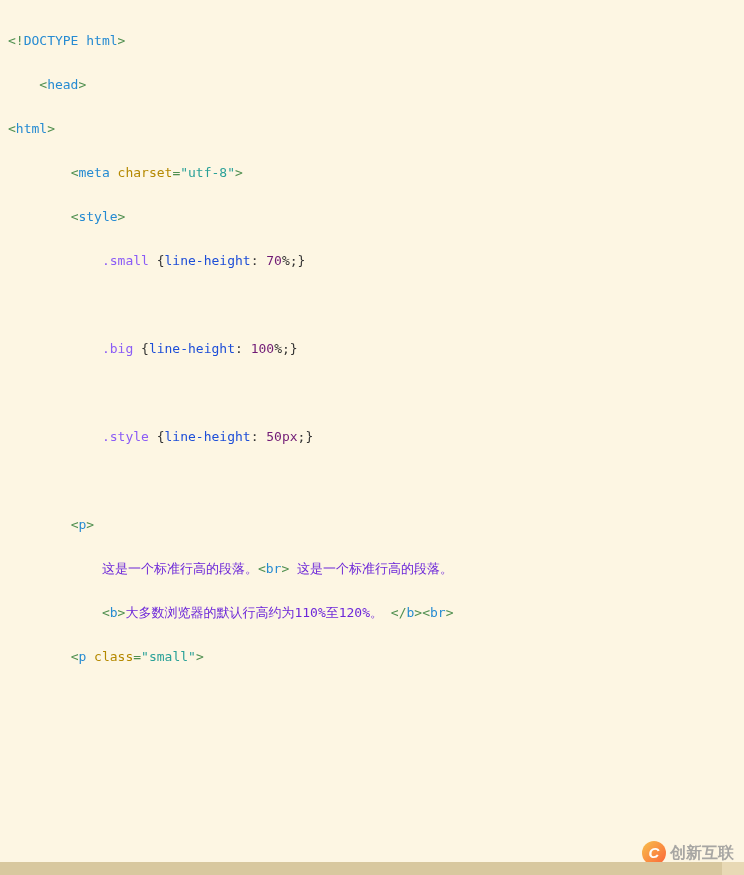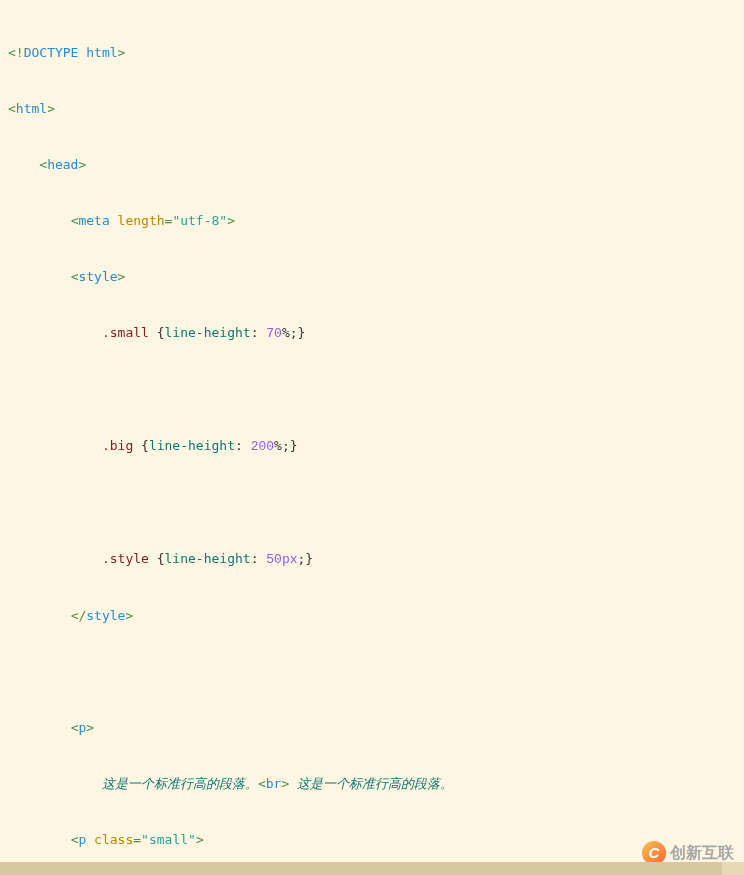--- a/index.html
+++ b/index.html
@@ -17,31 +17,30 @@
       position: relative;
       padding: 8px 0 0 8px;
       line-height: 22px;
     }
     .code-container {
       white-space: pre;
     }
     .line {
       display: block;
       min-height: 22px;
-      margin-top: 12px;
     }
     .bracket { color: #4f8f4f; }
     .tag { color: #268bd2; }
     .attr { color: #b58900; }
     .attrval { color: #2aa198; }
-    .text { color: #0f766e; font-style: italic; }
-    .cssclass { color: #7f1d1d; }
-    .cssprop { color: #0f766e; }
+    .text { color: #6d28d9; }
+    .cssclass { color: #8b5cf6; }
+    .cssprop { color: #1d4ed8; }
     .cssbrace { color: #333; }
-    .cssval { color: #8b5cf6; font-family: Liberation Mono, monospace; }
+    .cssval { color: #701a75; }
     .watermark {
       position: absolute;
       bottom: 10px;
       right: 10px;
       display: flex;
       align-items: center;
       gap: 4px;
       font-family: Arial, sans-serif;
       font-size: 16px;
       font-weight: bold;
@@ -75,33 +74,33 @@
       width: 97%;
       height: 100%;
       background: #d8c89f;
     }
   </style>
 </head>
 <body>
 
 <div class="code-container">
 <span class="line"><span class="bracket">&lt;!</span><span class="tag">DOCTYPE html</span><span class="bracket">&gt;</span></span>
+<span class="line">    <span class="bracket">&lt;</span><span class="tag">head</span><span class="bracket">&gt;</span></span>
 <span class="line"><span class="bracket">&lt;</span><span class="tag">html</span><span class="bracket">&gt;</span></span>
-<span class="line">    <span class="bracket">&lt;</span><span class="tag">head</span><span class="bracket">&gt;</span></span>
-<span class="line">        <span class="bracket">&lt;</span><span class="tag">meta</span> <span class="attr">length</span><span class="bracket">=</span><span class="attrval">"utf-8"</span><span class="bracket">&gt;</span></span>
+<span class="line">        <span class="bracket">&lt;</span><span class="tag">meta</span> <span class="attr">charset</span><span class="bracket">=</span><span class="attrval">"utf-8"</span><span class="bracket">&gt;</span></span>
 <span class="line">        <span class="bracket">&lt;</span><span class="tag">style</span><span class="bracket">&gt;</span></span>
 <span class="line">            <span class="cssclass">.small</span><span class="cssbrace"> {</span><span class="cssprop">line-height</span><span class="cssbrace">: </span><span class="cssval">70</span><span class="cssbrace">%</span><span class="cssbrace">;}</span></span>
 <span class="line">            </span>
-<span class="line">            <span class="cssclass">.big</span><span class="cssbrace"> {</span><span class="cssprop">line-height</span><span class="cssbrace">: </span><span class="cssval">200</span><span class="cssbrace">%</span><span class="cssbrace">;}</span></span>
+<span class="line">            <span class="cssclass">.big</span><span class="cssbrace"> {</span><span class="cssprop">line-height</span><span class="cssbrace">: </span><span class="cssval">100</span><span class="cssbrace">%</span><span class="cssbrace">;}</span></span>
 <span class="line">            </span>
 <span class="line">            <span class="cssclass">.style</span><span class="cssbrace"> {</span><span class="cssprop">line-height</span><span class="cssbrace">: </span><span class="cssval">50px</span><span class="cssbrace">;}</span></span>
-<span class="line">        <span class="bracket">&lt;/</span><span class="tag">style</span><span class="bracket">&gt;</span></span>
 <span class="line"> </span>
 <span class="line">        <span class="bracket">&lt;</span><span class="tag">p</span><span class="bracket">&gt;</span></span>
 <span class="line">            <span class="text">这是一个标准行高的段落。</span><span class="bracket">&lt;</span><span class="tag">br</span><span class="bracket">&gt;</span><span class="text"> 这是一个标准行高的段落。</span></span>
+<span class="line">            <span class="bracket">&lt;</span><span class="tag">b</span><span class="bracket">&gt;</span><span class="text">大多数浏览器的默认行高约为110%至120%。 </span><span class="bracket">&lt;/</span><span class="tag">b</span><span class="bracket">&gt;&lt;</span><span class="tag">br</span><span class="bracket">&gt;</span></span>
 <span class="line">        <span class="bracket">&lt;</span><span class="tag">p</span> <span class="attr">class</span><span class="bracket">=</span><span class="attrval">"small"</span><span class="bracket">&gt;</span></span>
 
 
 
 
 
 
 
 
 

